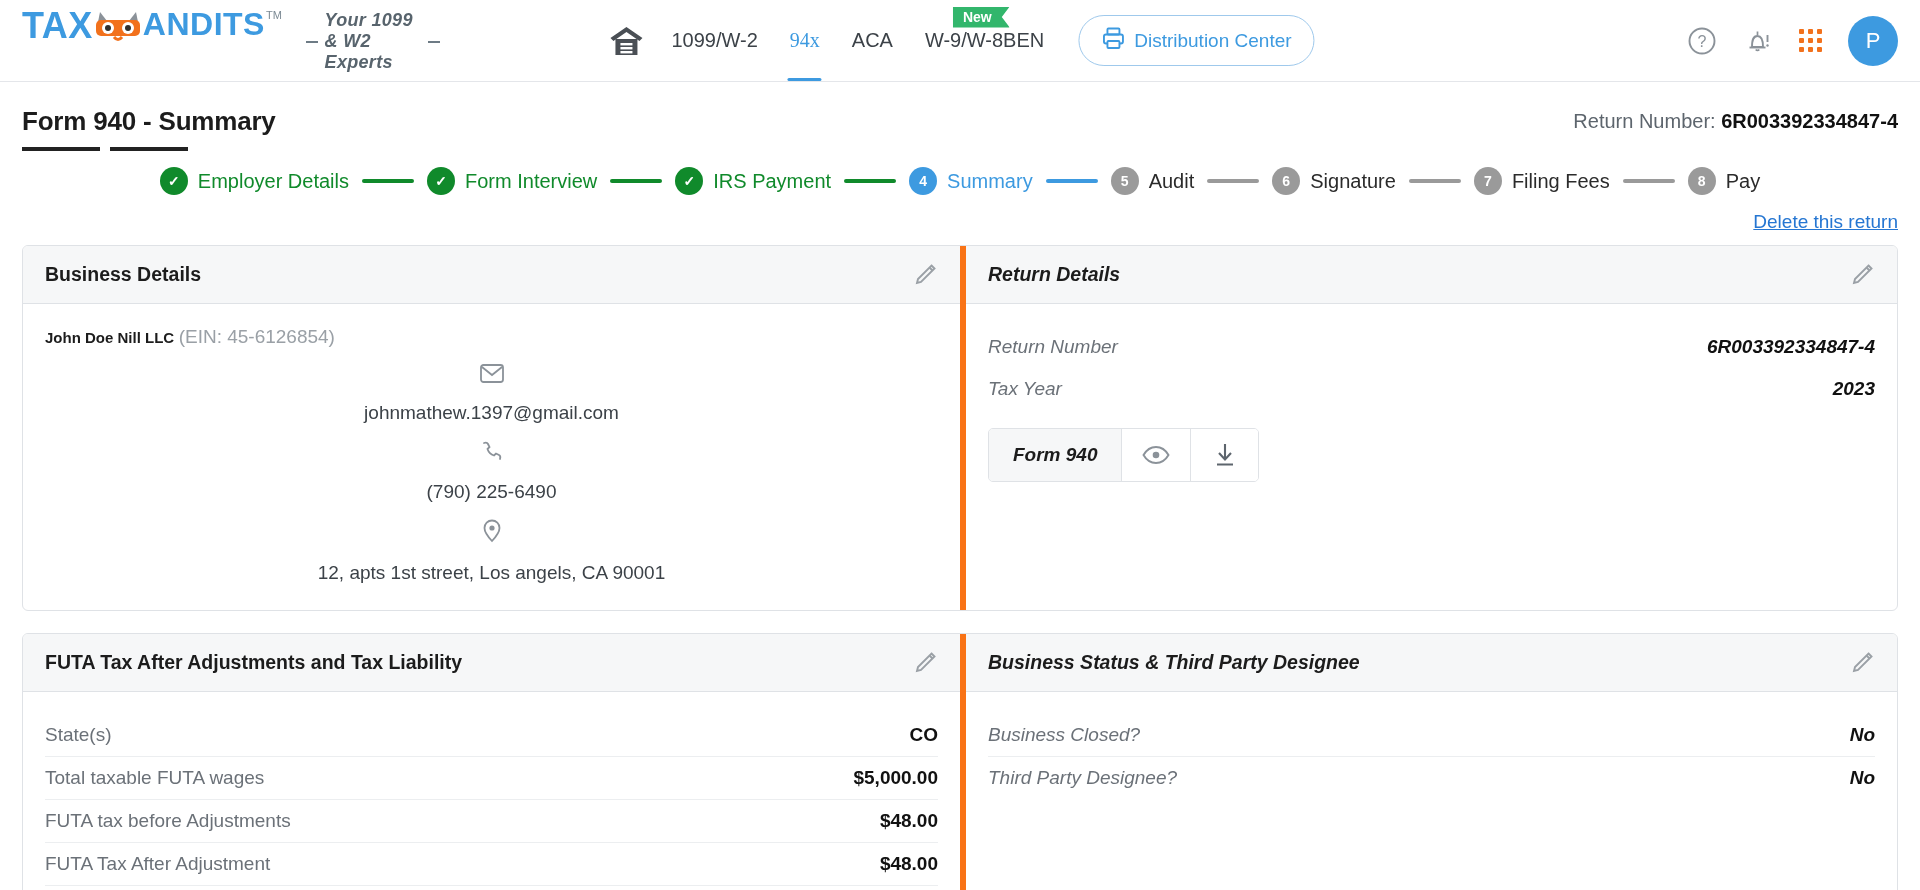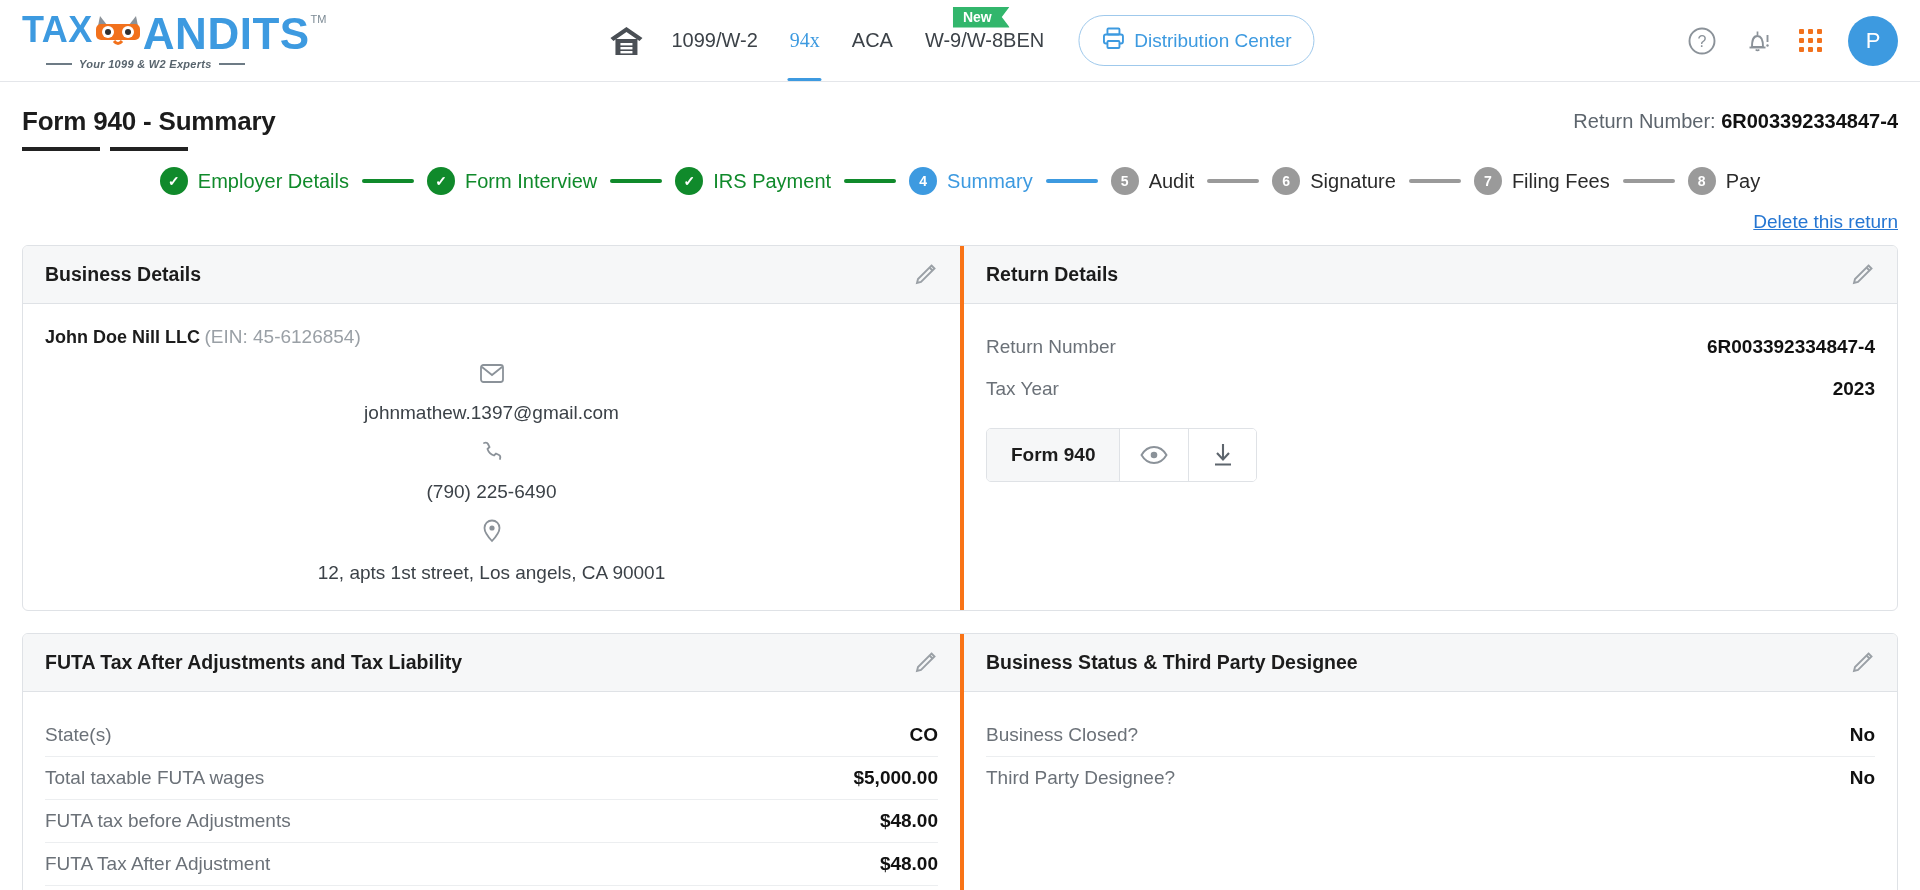--- a/index.html
+++ b/index.html
@@ -14,29 +14,29 @@
   
   .topnav {
     height: 82px;
     display: flex;
     align-items: center;
     padding: 0 22px;
     background: #fff;
     border-bottom: 1px solid #e4e6ea;
     position: relative;
   }
-  .logo-wrap { display: flex; flex-direction: column; align-items: flex-start; width: 270px; }
+  .logo-wrap { display: flex; flex-direction: row; align-items: flex-start; width: 270px; }
   .logo-row { display: flex; align-items: flex-start; line-height: 1; }
   .logo-tax { font-size: 36px; font-weight: 700; color: #3d9ae0; letter-spacing: 0.5px; }
-  .logo-bandits { font-size: 44px; font-weight: 700; color: #3d9ae0; letter-spacing: 0.5px; }
+  .logo-bandits { font-size: 32px; font-weight: 700; color: #3d9ae0; letter-spacing: 0.5px; }
   .logo-tm { font-size: 11px; color: #7c8a94; margin-top: 2px; margin-left: 1px; }
   .owl { position: relative; width: 48px; height: 34px; margin: 2px 1px 0 1px; }
   .logo-sub { display: flex; align-items: center; gap: 7px; margin-top: 2px; margin-left: 24px; }
   .logo-sub-line { height: 2px; width: 26px; background: #6d7b85; }
-  .logo-sub-text { font-size: 11px; font-style: italic; font-weight: 700; color: #58646d; letter-spacing: 0.3px; }
+  .logo-sub-text { font-size: 18px; font-style: italic; font-weight: 700; color: #58646d; letter-spacing: 0.3px; }
 
   .nav-center {
     position: absolute;
     left: 50%; transform: translateX(-50%);
     display: flex; align-items: center; gap: 0px; height: 82px;
   }
   .nav-item {
     position: relative;
     font-size: 20px;
     color: #3c4248;
@@ -139,33 +139,33 @@
   .cards { padding: 0 22px; margin-top: 12px; }
   .card-row {
     display: flex;
     border: 1px solid #dfe2e6;
     border-radius: 6px;
     background: #fff;
     margin-bottom: 22px;
     overflow: hidden;
   }
   .card { flex: 1 1 50%; min-width: 0; }
-  .card + .card { border-left: 4px solid #f97316; }
+  .card + .card { border-left: 6px solid #f97316; font-style: italic; }
   .card-head {
     background: #f6f7f8;
     border-bottom: 1px solid #dfe2e6;
     padding: 17px 22px;
     display: flex; align-items: center;
     height: 58px;
   }
   .card-title { font-size: 19.5px; font-weight: 700; color: #1c1c1c; }
   .pencil { margin-left: auto; cursor: pointer; display: flex; }
   .card-body { padding: 22px 22px 26px 22px; }
 
-  .biz-name { font-size: 18px; font-weight: 700; color: #1c1c1c; }
+  .biz-name { font-size: 15px; font-weight: 700; color: #1c1c1c; }
   .biz-ein { font-size: 19px; color: #9aa0a6; font-weight: 400; }
   .biz-line { display: flex; align-items: center; gap: 14px; margin-top: 16px; font-size: 19px; color: #3c4248; flex-direction: column; }
 
   .kv { display: flex; align-items: center; padding: 10px 0; font-size: 19px; }
   .kv-label { color: #6b7178; }
   .kv-value { margin-left: auto; font-weight: 700; color: #111; }
 
   .form-group {
     display: inline-flex; align-items: stretch;
     border: 1px solid #dfe2e6; border-radius: 5px;

